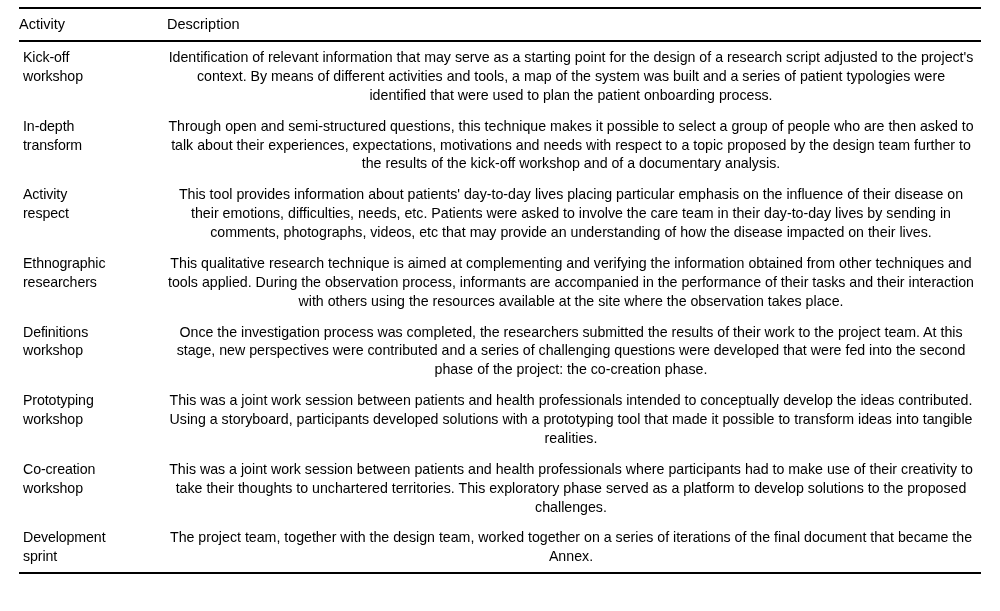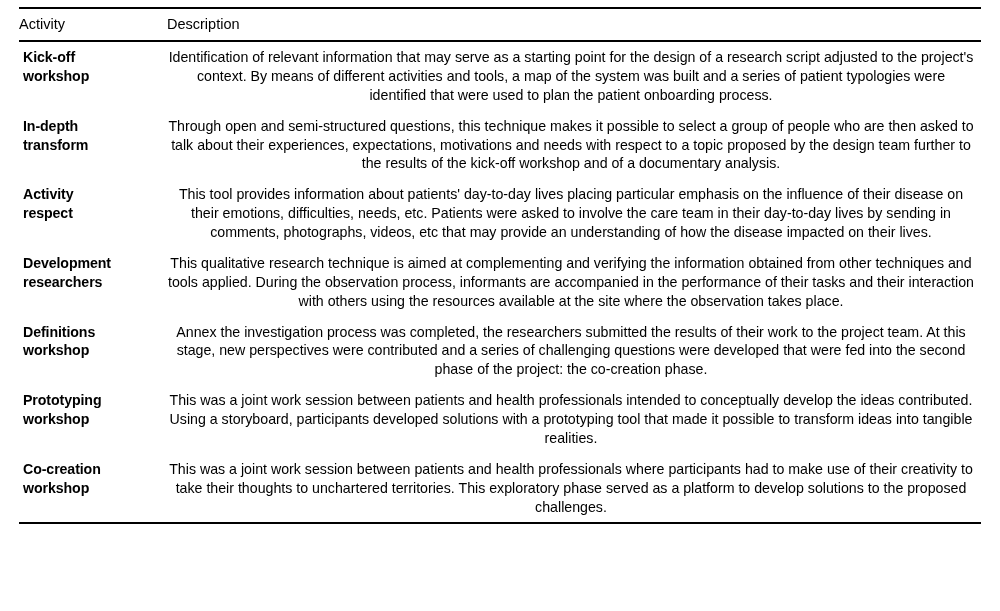--- a/index.html
+++ b/index.html
@@ -46,21 +46,21 @@
   thead th.th-activity { padding-left: 0; }
   thead th.th-description { padding-left: 0; }
 
   tbody td {
     vertical-align: top;
     font-size: 14.2px;
     line-height: 1.33;
     padding: 6px 0 6px 0;
   }
   tbody td.activity-cell {
-    font-weight: bold;
+    font-weight: normal;
     padding-right: 12px;
     padding-left: 4px;
     letter-spacing: -0.1px;
   }
   tbody td.description-cell {
     padding-right: 6px;
     padding-left: 0px;
     text-align: center;
   }
   tbody tr:last-child td {
@@ -111,45 +111,52 @@
       </tr>
       <tr>
         <td class="activity-cell">
           <span class="activity-line">Activity</span>
           <span class="activity-line">respect</span>
         </td>
         <td class="description-cell">This tool provides information about patients' day-to-day lives placing particular emphasis on the influence of their disease on their emotions, difficulties, needs, etc. Patients were asked to involve the care team in their day-to-day lives by sending in comments, photographs, videos, etc that may provide an understanding of how the disease impacted on their lives.</td>
       </tr>
       <tr>
         <td class="activity-cell">
-          <span class="activity-line">Development</span>
+          <span class="activity-line">Ethnographic</span>
           <span class="activity-line">researchers</span>
         </td>
         <td class="description-cell">This qualitative research technique is aimed at complementing and verifying the information obtained from other techniques and tools applied. During the observation process, informants are accompanied in the performance of their tasks and their interaction with others using the resources available at the site where the observation takes place.</td>
       </tr>
       <tr>
         <td class="activity-cell">
           <span class="activity-line">Definitions</span>
           <span class="activity-line">workshop</span>
         </td>
-        <td class="description-cell">Annex the investigation process was completed, the researchers submitted the results of their work to the project team. At this stage, new perspectives were contributed and a series of challenging questions were developed that were fed into the second phase of the project: the co-creation phase.</td>
+        <td class="description-cell">Once the investigation process was completed, the researchers submitted the results of their work to the project team. At this stage, new perspectives were contributed and a series of challenging questions were developed that were fed into the second phase of the project: the co-creation phase.</td>
       </tr>
       <tr>
         <td class="activity-cell">
           <span class="activity-line">Prototyping</span>
           <span class="activity-line">workshop</span>
         </td>
         <td class="description-cell">This was a joint work session between patients and health professionals intended to conceptually develop the ideas contributed. Using a storyboard, participants developed solutions with a prototyping tool that made it possible to transform ideas into tangible realities.</td>
       </tr>
       <tr>
         <td class="activity-cell">
           <span class="activity-line">Co-creation</span>
           <span class="activity-line">workshop</span>
         </td>
         <td class="description-cell">This was a joint work session between patients and health professionals where participants had to make use of their creativity to take their thoughts to unchartered territories. This exploratory phase served as a platform to develop solutions to the proposed challenges.</td>
       </tr>
+      <tr>
+        <td class="activity-cell">
+          <span class="activity-line">Development</span>
+          <span class="activity-line">sprint</span>
+        </td>
+        <td class="description-cell">The project team, together with the design team, worked together on a series of iterations of the final document that became the Annex.</td>
+      </tr>
       <tr class="rule-bottom">
         <td></td>
         <td></td>
       </tr>
     </tbody>
   </table>
 </div>
 
 </body></html>

